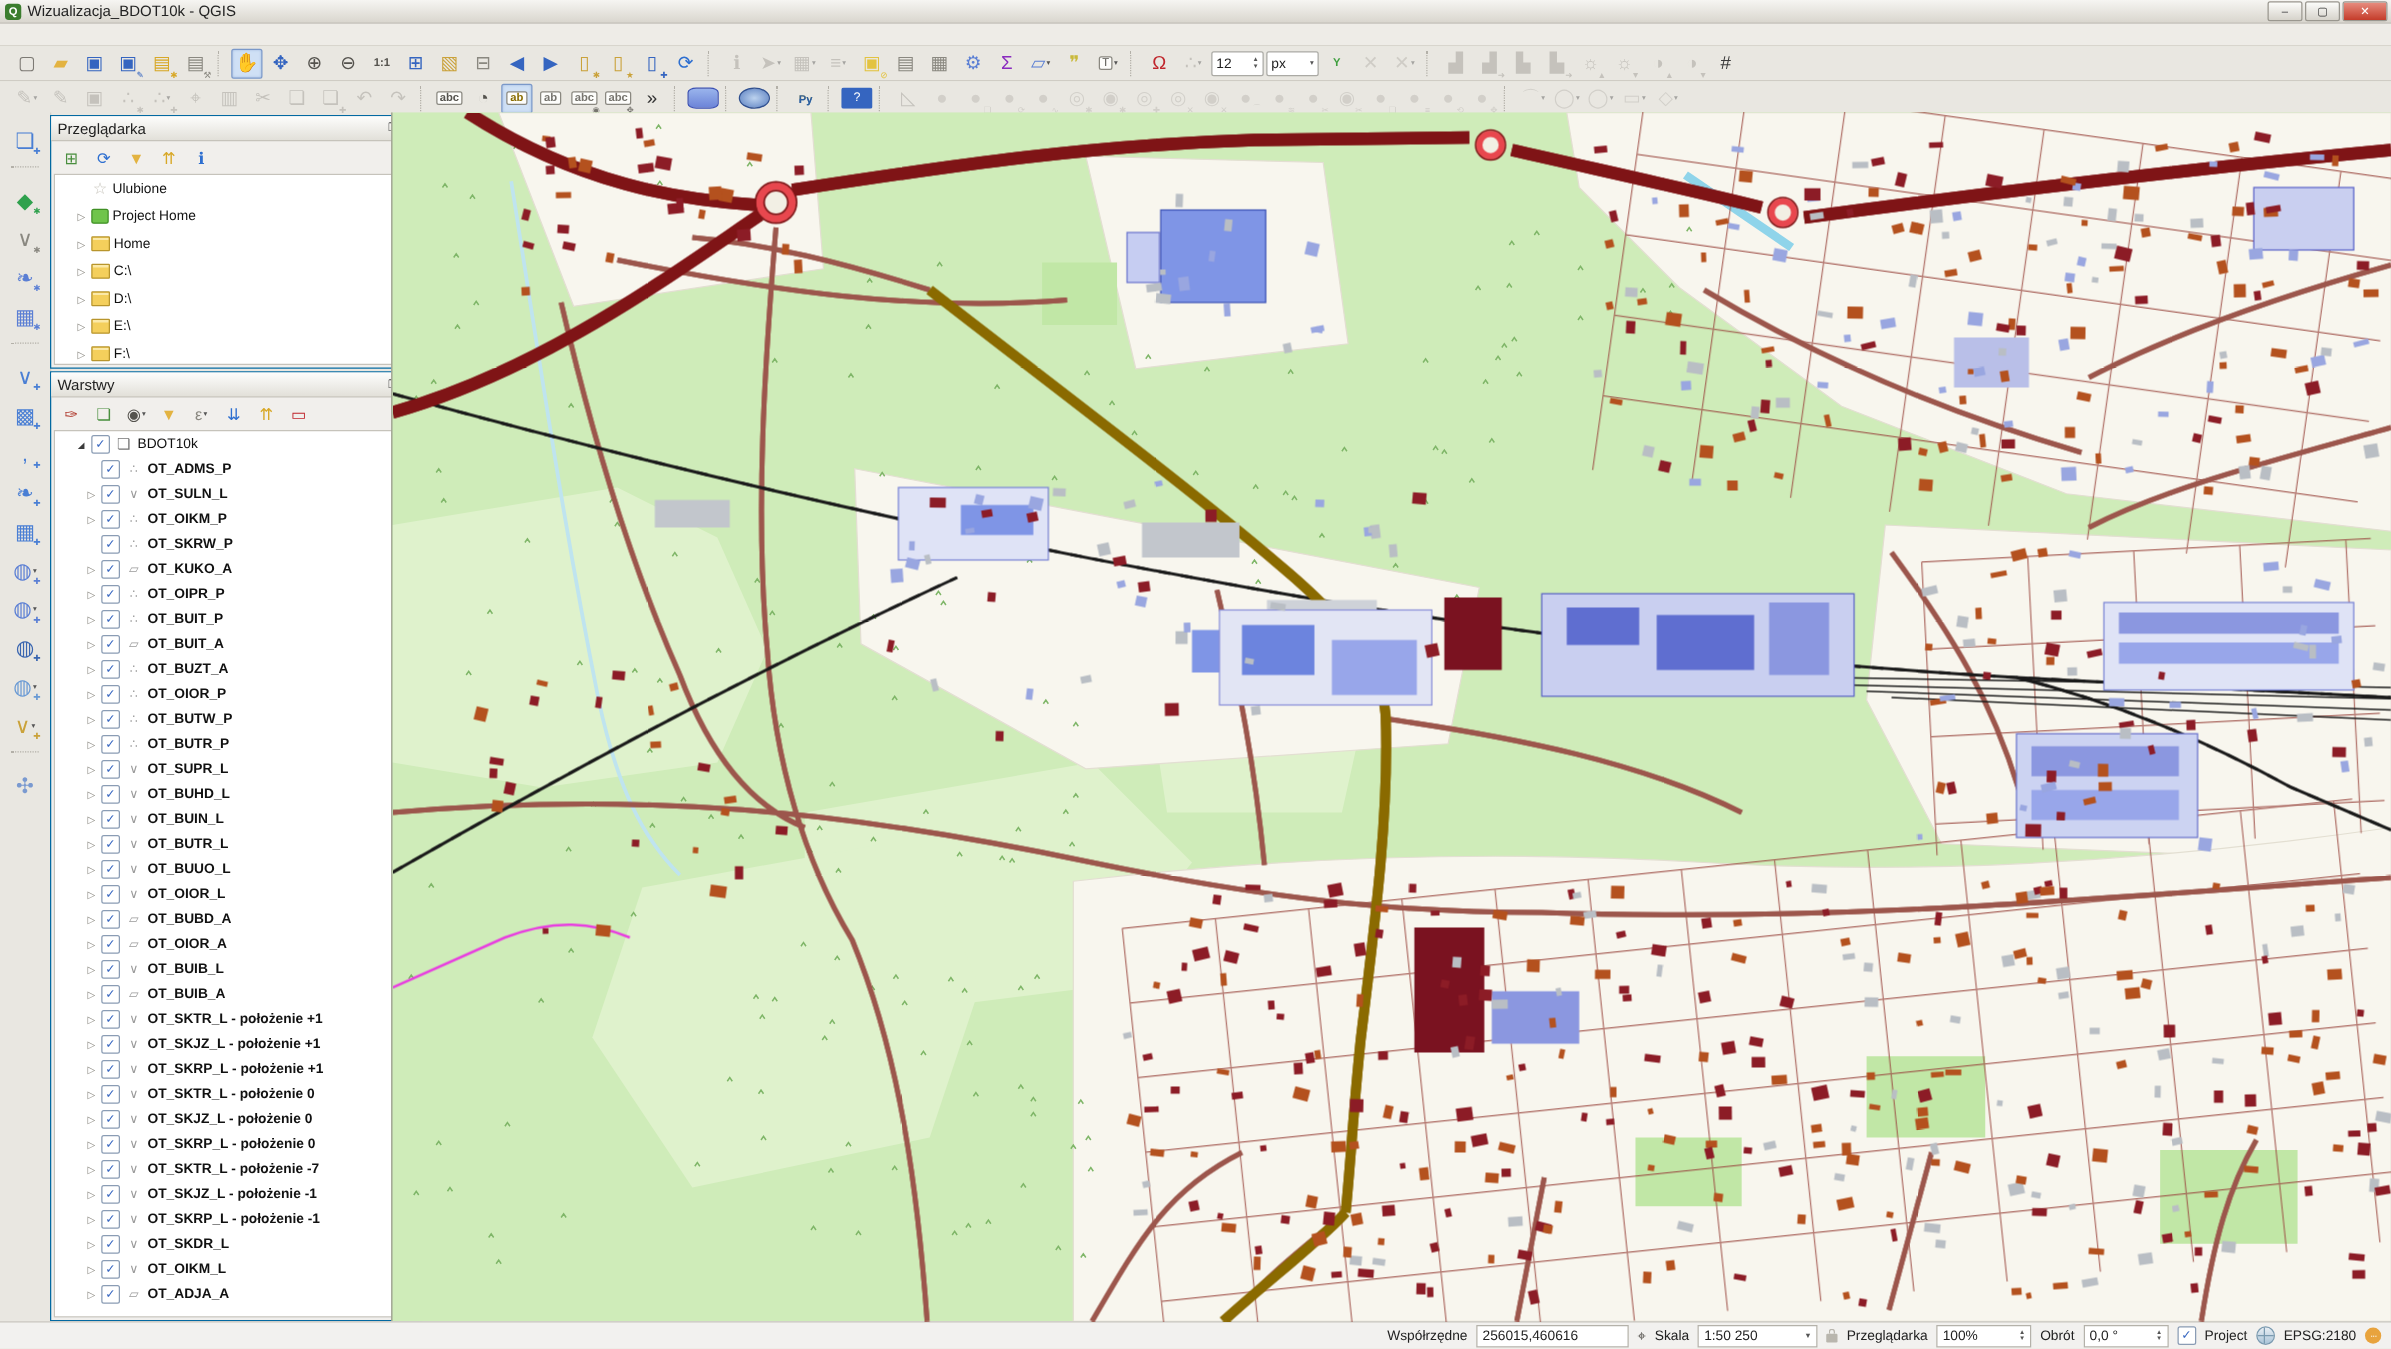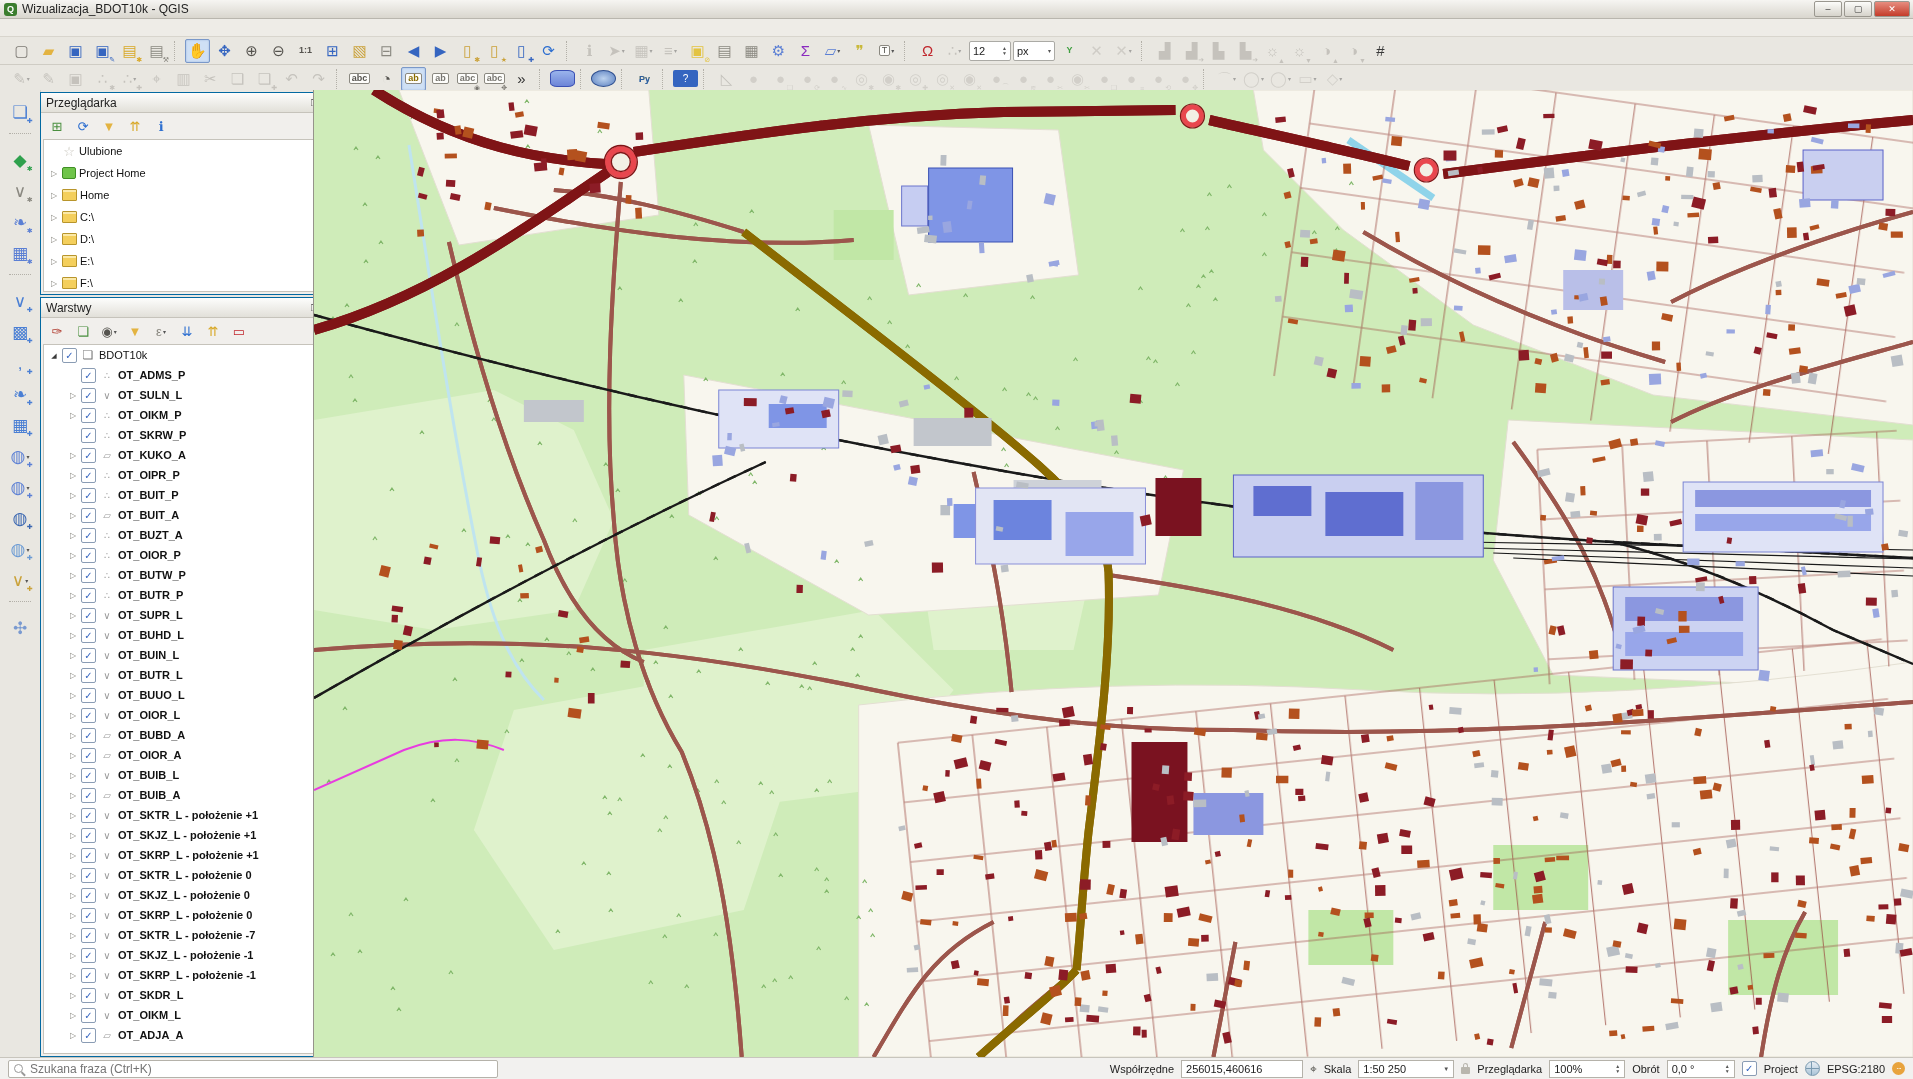--- a/index.html
+++ b/index.html
@@ -57,21 +57,21 @@
     display:flex;flex-direction:column;box-sizing:border-box;}
   #browser-panel{top:92px;height:203px;}
   #layers-panel{top:297px;height:760px;}
   .ptitle{height:19px;display:flex;align-items:center;padding:0 5px;font-size:12px;color:#222;
     background:linear-gradient(#fdfdfc,#e2e0d9);border-bottom:1px solid #c6c3bb;flex:none;}
   .pbtns{margin-left:auto;display:flex;gap:6px;font-size:9px;color:#444;}
   .ptools{height:26px;display:flex;align-items:center;gap:2px;padding:0 4px;flex:none;}
   .ptools .tbi{font-size:13px;height:20px;min-width:20px;}
   .tree{flex:1;background:#fff;border:1px solid #c6c3bb;margin:0 2px 2px;overflow:hidden;position:relative;font-size:11px;}
   .treeinner{position:absolute;inset:0 15px 0 0;overflow:hidden;}
-  .trow{height:22px;display:flex;align-items:center;gap:3px;padding-left:5px;color:#111;}
+  .trow{height:22px;display:flex;align-items:center;gap:3px;padding-left:16px;color:#111;}
   #layers-panel .trow{height:20px;}
   #layers-panel .trow.layer{padding-left:24px;}
   .exp{width:10px;flex:none;color:#8a8880;font-size:8px;text-align:center;}
   .exp::before{content:"▷";}
   .t-group .exp::before{content:"◢";color:#3a3a3a;font-size:7px;}
   .noexp .exp::before{content:"";}
   .cb{width:13px;height:13px;flex:none;border:1px solid #8a9cb4;background:#fff;border-radius:2px;
     display:flex;align-items:center;justify-content:center;font-size:10px;color:#3565c0;}
   .cb::before{content:"✓";}
   .licon{width:16px;flex:none;text-align:center;color:#9a9a9a;font-size:10px;}
@@ -1576,24 +1576,20 @@
         <span class="mlabel" style="left: 78.1%; top: 66.7%;"></span>
         <span class="mlabel" style="left: 27.5%; top: 72.4%;"></span>
         <span class="mlabel" style="left: 30.1%; top: 75.1%;"></span>
         <span class="mlabel" style="left: 71.9%; top: 90.2%;"></span>
         <span class="mlabel" style="left: 81.9%; top: 91%;"></span>
         <span class="mlabel big" style="left: 85.1%; top: 88.7%;"></span>
     </div>
   </div>
 
   <div class="statusbar">
-    <span class="search">
-      <span class="mag"></span>
-      <input placeholder="Szukana fraza (Ctrl+K)" style="">
-    </span>
     <span class="spacer"></span>
     <span class="slabel">Współrzędne</span>
     <span class="sfield" style="width:112px">
         <span>256015,460616</span>
       </span>
     <span class="ic-extent">⌖</span>
     <span class="slabel">Skala</span>
     <span class="sfield" style="width:86px;justify-content:space-between">
         <span>1:50 250</span>
         <span class="dd">▼</span>

